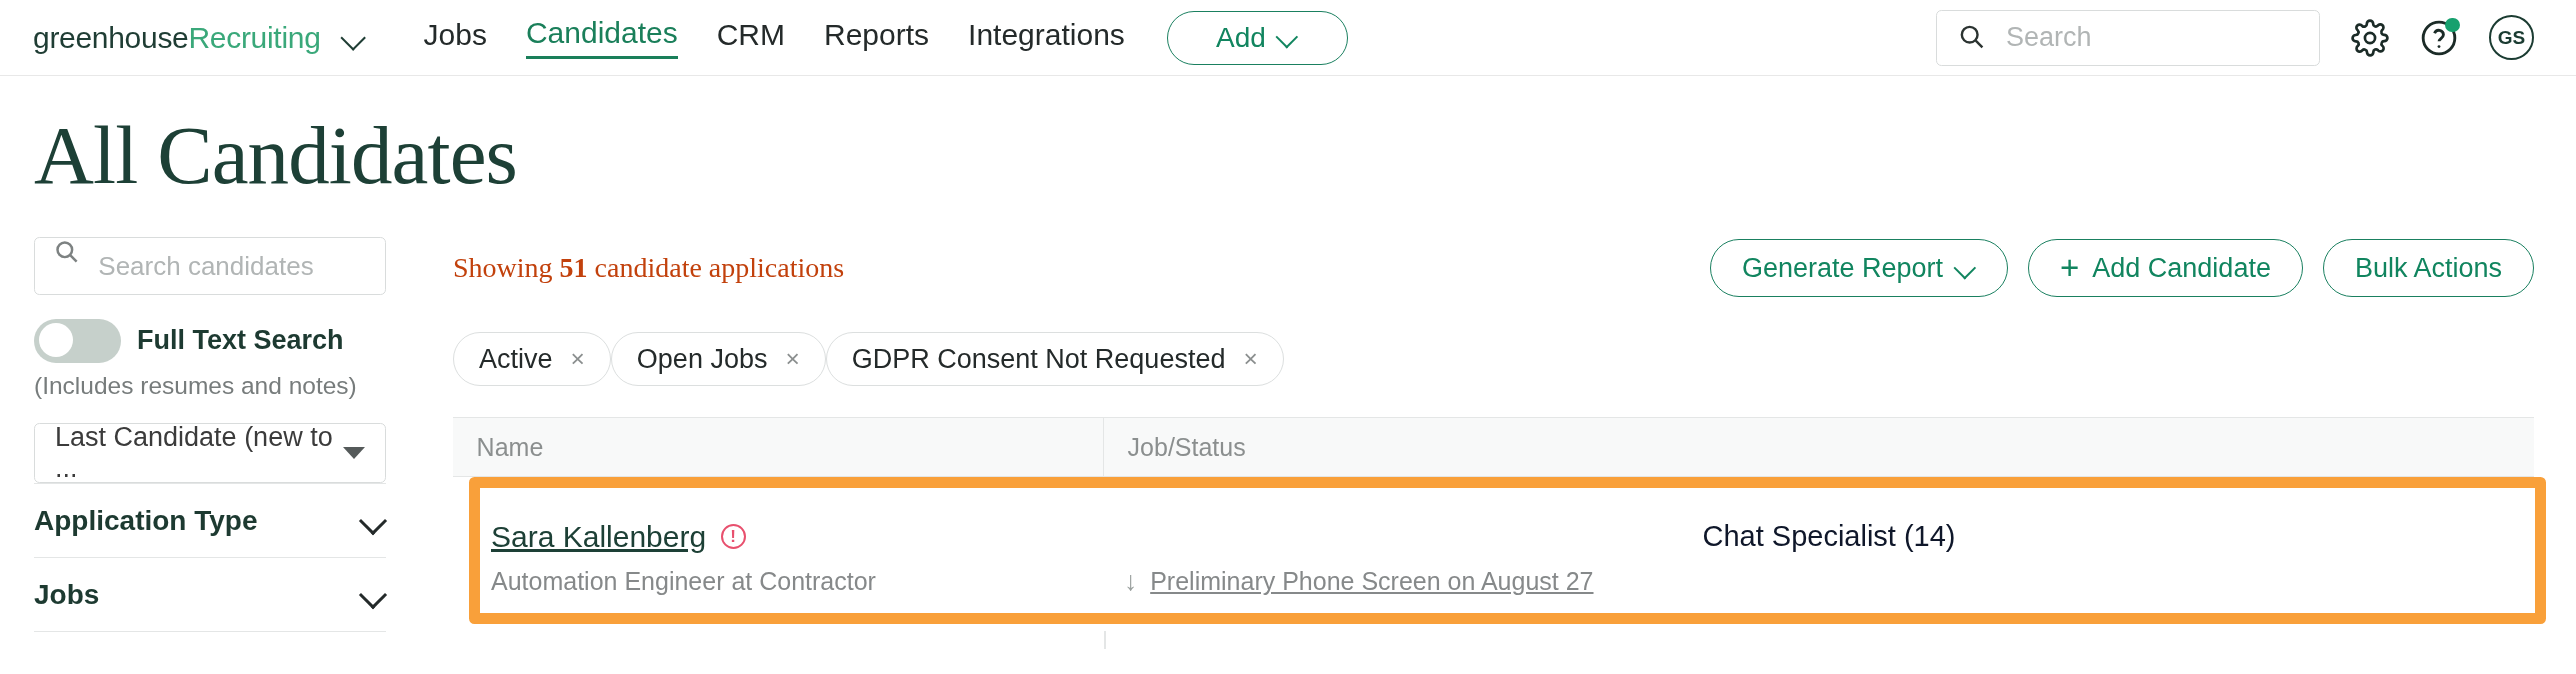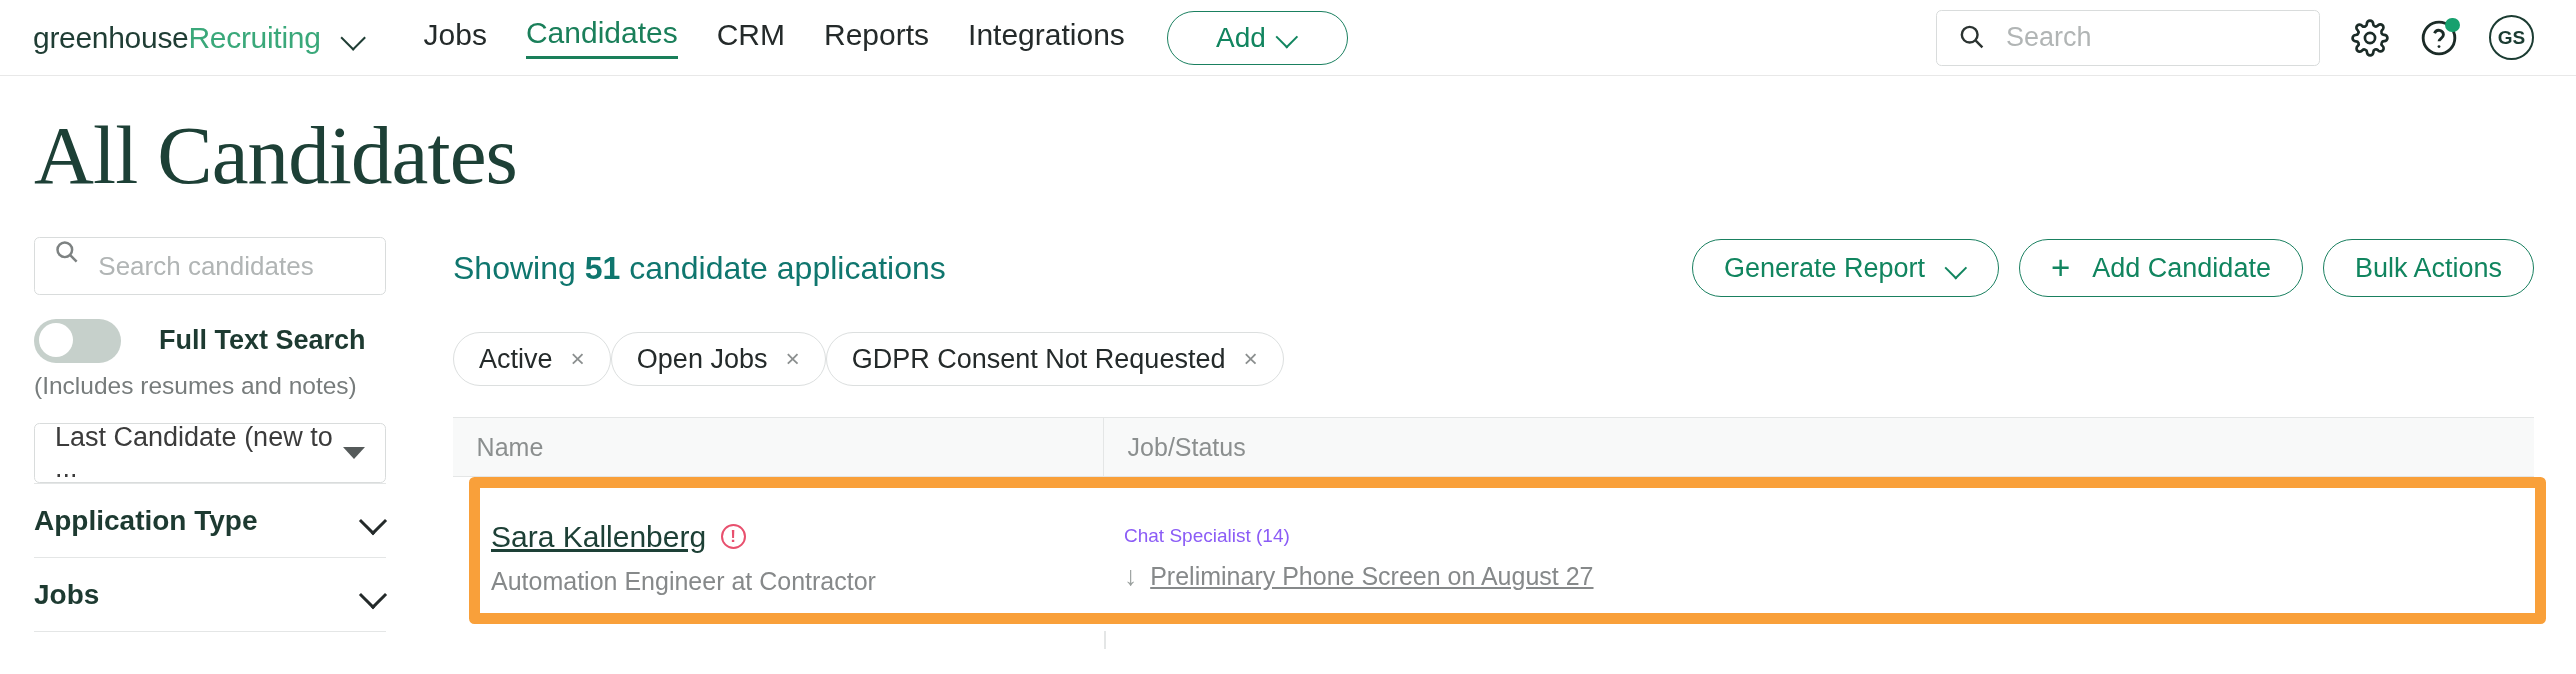--- a/index.html
+++ b/index.html
@@ -186,21 +186,21 @@
     font-family: "Liberation Sans", sans-serif;
     width: 100%;
     background: transparent;
     color: #3b3b3b;
   }
   .side-search input::placeholder { color: #b1b5b5; }
 
   .toggle-row {
     display: flex;
     align-items: center;
-    gap: 38px;
+    gap: 16px;
     margin-top: 23.6px;
   }
   .toggle {
     width: 87px; height: 44px;
     border-radius: 22px;
     background: #c6d0cb;
     position: relative;
     cursor: pointer;
     flex: 0 0 87px;
   }
@@ -281,41 +281,42 @@
     padding-left: 31px;
     padding-right: 42px;
     min-width: 0;
   }
   .main-top {
     display: flex;
     align-items: center;
     height: 62px;
   }
   .showing {
-    font-size: 32px;
-    color: #0f766e;
+    font-size: 28px;
+    color: #c2410c;
+    font-family: Liberation Serif, serif;
   }
   .showing b { font-weight: bold; }
   .main-actions {
     margin-left: auto;
     display: flex;
     gap: 20px;
   }
   .pill-btn {
     height: 58px;
     border: 1.8px solid #1a8060;
     border-radius: 33px;
     color: #11855f;
     background: #fff;
     font-size: 27px;
     padding: 0 31px;
     display: flex;
     align-items: center;
     justify-content: center;
-    gap: 22px;
+    gap: 13px;
     cursor: pointer;
     white-space: nowrap;
   }
   .plus-glyph { font-size: 33px; line-height: 0.8; font-weight: 500; }
 
   .chips {
     display: flex;
     margin-top: 33px;
   }
   .chip {
@@ -408,22 +409,23 @@
     color: #e8506e;
     font-weight: bold;
     line-height: 1;
   }
   .cand-sub {
     font-size: 25px;
     color: #86898a;
     margin-top: 12.7px;
   }
   .job-title {
-    font-size: 19px;
-    color: #8b5cf6;
+    font-size: 29px;
+    color: #0f172a;
+    text-align: center;
   }
   .job-status {
     display: flex;
     align-items: center;
     gap: 12.7px;
     margin-top: 14.5px;
   }
   .arrow-down {
     color: #9aa09e;
     font-size: 27px;

